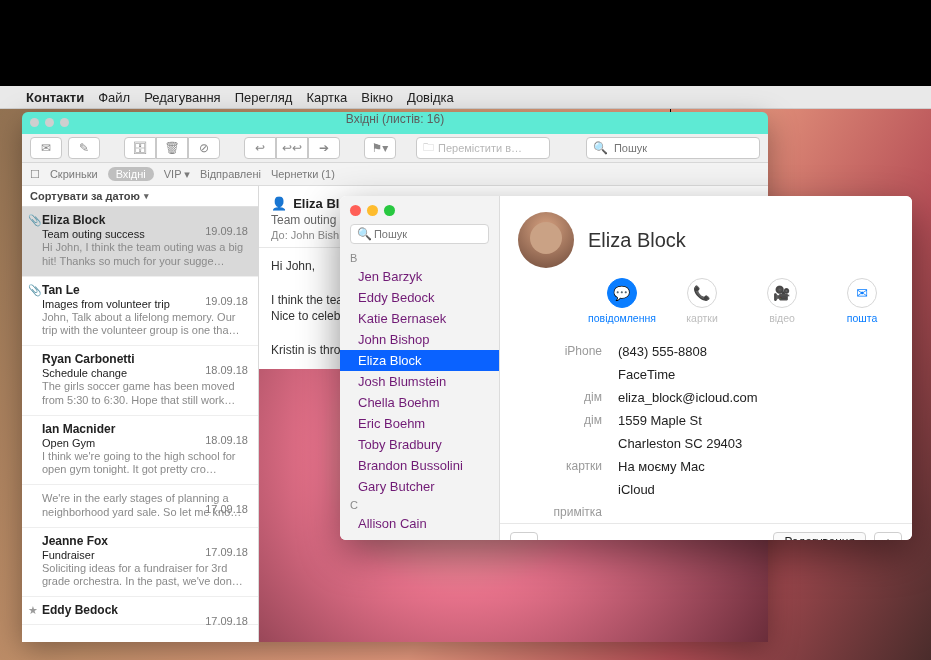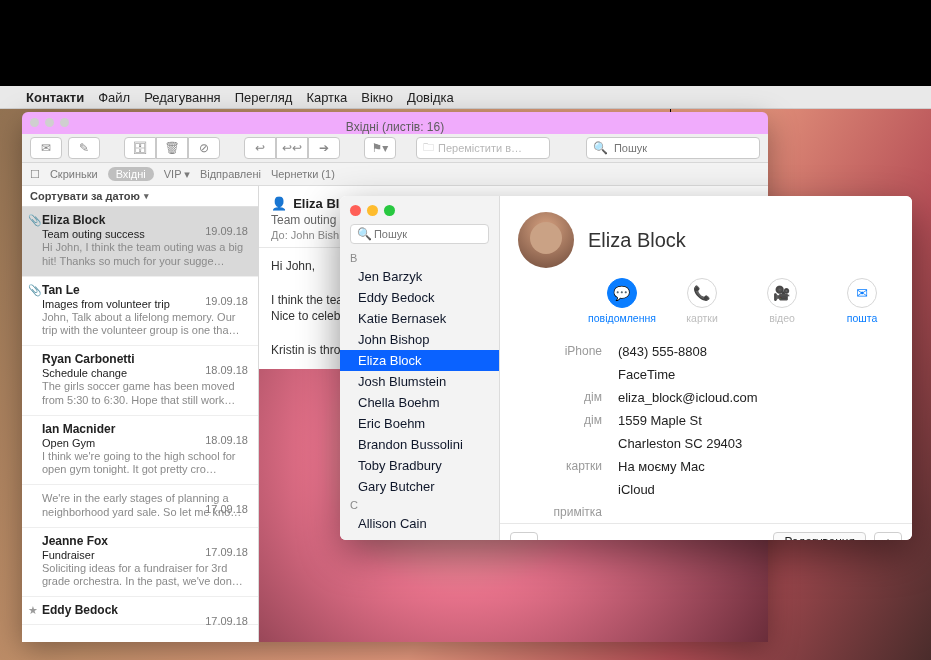--- a/index.html
+++ b/index.html
@@ -10,21 +10,21 @@
 .callouts{position:absolute;left:0;top:0;width:931px;height:86px;background:#000}
 
 
 .menubar{position:absolute;left:0;top:86px;width:931px;height:22px;background:#e9e9e9;border-bottom:1px solid #cfcfcf;display:flex;align-items:center;padding-left:12px;gap:14px;font-size:13px;color:#222}
 .menubar .apple{font-size:14px}
 .menubar .bold{font-weight:700}
 .menubar span{cursor:default}
 
 
 .mailwin{position:absolute;left:22px;top:112px;width:746px;height:528px;background:rgba(255,255,255,0.0);border-radius:6px;box-shadow:0 10px 30px rgba(0,0,0,.35)}
-.mail-title{height:22px;background:#f0abfc;border-radius:6px 6px 0 0;display:flex;align-items:flex-end;justify-content:center;color:#5d5d5d;font-size:12px;position:relative}
+.mail-title{height:22px;background:#5eead4;border-radius:6px 6px 0 0;display:flex;align-items:flex-start;justify-content:center;color:#5d5d5d;font-size:12px;position:relative}
 .mail-title .tl{position:absolute;left:8px;top:6px;display:flex;gap:6px}
 .tl .dot{width:9px;height:9px;border-radius:50%;background:#cfcfcf}
 .mail-toolbar{height:28px;background:#efefef;border-bottom:1px solid #d7d7d7;display:flex;align-items:center;padding:0 8px;gap:6px}
 .segbtn{border:1px solid #c9c9c9;border-radius:4px;height:20px;min-width:22px;background:#fff;display:inline-flex;align-items:center;justify-content:center;color:#888;padding:0 4px}
 .seg{display:flex}
 .seg .segbtn{border-radius:0}
 .seg .segbtn:first-child{border-radius:4px 0 0 4px}
 .seg .segbtn:last-child{border-radius:0 4px 4px 0}
 .mail-toolbar .spacer{flex:1}
 .searchpill{border:1px solid #c9c9c9;background:#fff;border-radius:4px;height:20px;min-width:160px;display:flex;align-items:center;color:#9b9b9b;padding:0 6px;gap:4px}
@@ -61,21 +61,21 @@
 
 .contactswin{position:absolute;left:340px;top:196px;width:572px;height:344px;background:#fff;border-radius:6px;box-shadow:0 14px 40px rgba(0,0,0,.45);display:flex;overflow:hidden}
 .contacts-left{width:188px;background:#f3f3f3;border-right:1px solid #dcdcdc;display:flex;flex-direction:column}
 .contacts-tl{height:28px;display:flex;align-items:center;gap:6px;padding-left:10px}
 .contacts-tl .r{background:#ff5f57}.contacts-tl .y{background:#febc2e}.contacts-tl .g{background:#28c840}
 .contacts-tl .dot{width:11px;height:11px;border-radius:50%}
 .csearch{margin:0 10px 6px;background:#fff;border:1px solid #d5d5d5;border-radius:4px;height:18px;display:flex;align-items:center;padding:0 6px;color:#9b9b9b}
 .csearch input{border:none;outline:none;width:100%;font-size:11px;color:#444}
 .clist{overflow:auto;flex:1}
 .section{color:#8a8a8a;font-size:11px;padding:2px 10px}
-.citem{padding:3px 10px 3px 18px;font-size:13px;color:#0f172a;cursor:default}
+.citem{padding:3px 10px 3px 18px;font-size:13px;color:#701a75;cursor:default}
 .citem.sel{background:#0a62ff;color:#fff}
 
 .contacts-right{flex:1;display:flex;flex-direction:column;background:#fff}
 .card-head{display:flex;align-items:center;gap:14px;padding:16px 18px 10px}
 .avatar{width:56px;height:56px;border-radius:50%;background:radial-gradient(circle at 50% 30%,#d7a281 0,#6e4a3a 100%);position:relative;overflow:hidden}
 .avatar::after{content:'';position:absolute;left:12px;top:10px;width:32px;height:32px;border-radius:50%;background:#caa285}
 .card-name{font-size:20px;color:#333}
 .card-actions{display:flex;gap:16px;justify-content:flex-start;padding:0 18px 12px 90px}
 .action{width:64px;display:flex;flex-direction:column;align-items:center;gap:4px;font-size:10.5px}
 .action .circle{width:28px;height:28px;border-radius:50%;border:1px solid #d7d7d7;display:flex;align-items:center;justify-content:center;color:#bdbdbd;font-size:14px}
@@ -244,22 +244,22 @@
       <div class="clist" id="clist">
           <div class="section">B</div>
           <div class="citem">Jen Barzyk</div>
           <div class="citem">Eddy Bedock</div>
           <div class="citem">Katie Bernasek</div>
           <div class="citem">John Bishop</div>
           <div class="citem sel">Eliza Block</div>
           <div class="citem">Josh Blumstein</div>
           <div class="citem">Chella Boehm</div>
           <div class="citem">Eric Boehm</div>
+          <div class="citem">Toby Bradbury</div>
           <div class="citem">Brandon Bussolini</div>
-          <div class="citem">Toby Bradbury</div>
           <div class="citem">Gary Butcher</div>
           <div class="section">C</div>
           <div class="citem">Allison Cain</div>
           <div class="citem">Joe Calonje</div>
         </div>
     </div>
     <div class="contacts-right">
       <div class="card-head">
         <div class="avatar"></div>
         <div class="card-name">Eliza Block</div>

